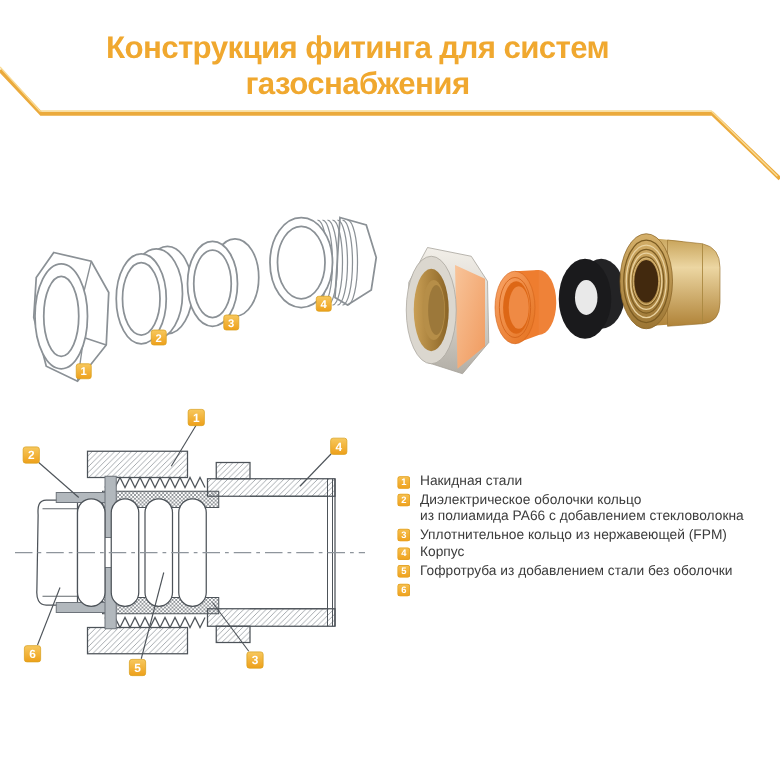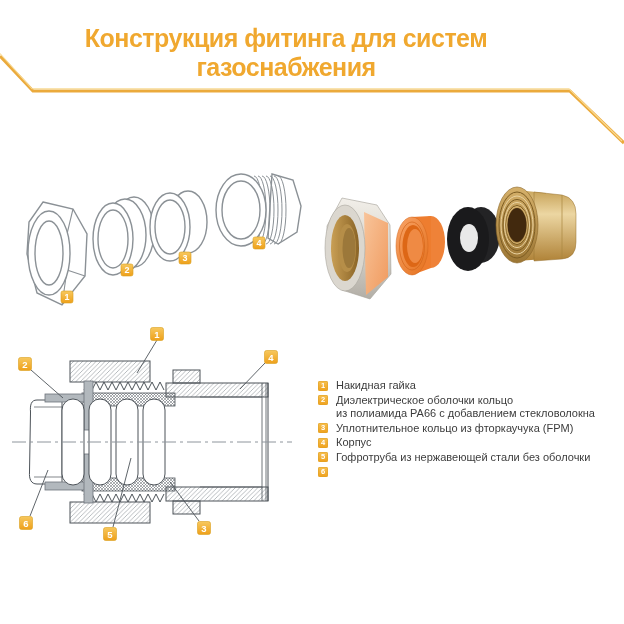--- a/index.html
+++ b/index.html
@@ -228,37 +228,37 @@
       <linearGradient id="goldB2" x1="0" y1="0" x2="0" y2="1">
         <stop offset="0" stop-color="#f7c85e"></stop>
           <stop offset="1" stop-color="#eea01a"></stop>
       </linearGradient>
     </defs>
   </svg>
 
   <div id="legend" class="abs">
     <div class="li">
       <span class="num">1</span>
-      <span class="txt">Накидная гайка</span>
+      <span class="txt">Накидная стали</span>
     </div>
     <div class="li">
       <span class="num">2</span>
       <span class="txt">Диэлектрическое оболочки кольцо
 из полиамида PA66 с добавлением стекловолокна</span>
     </div>
     <div class="li">
       <span class="num">3</span>
-      <span class="txt">Уплотнительное кольцо из фторкаучука (FPM)</span>
+      <span class="txt">Уплотнительное кольцо из нержавеющей (FPM)</span>
     </div>
     <div class="li">
       <span class="num">4</span>
       <span class="txt">Корпус</span>
     </div>
     <div class="li">
       <span class="num">5</span>
-      <span class="txt">Гофротруба из нержавеющей стали без оболочки</span>
+      <span class="txt">Гофротруба из добавлением стали без оболочки</span>
     </div>
     <div class="li">
       <span class="num">6</span>
     </div>
   </div>
 
 </div>
 
 </body></html>

